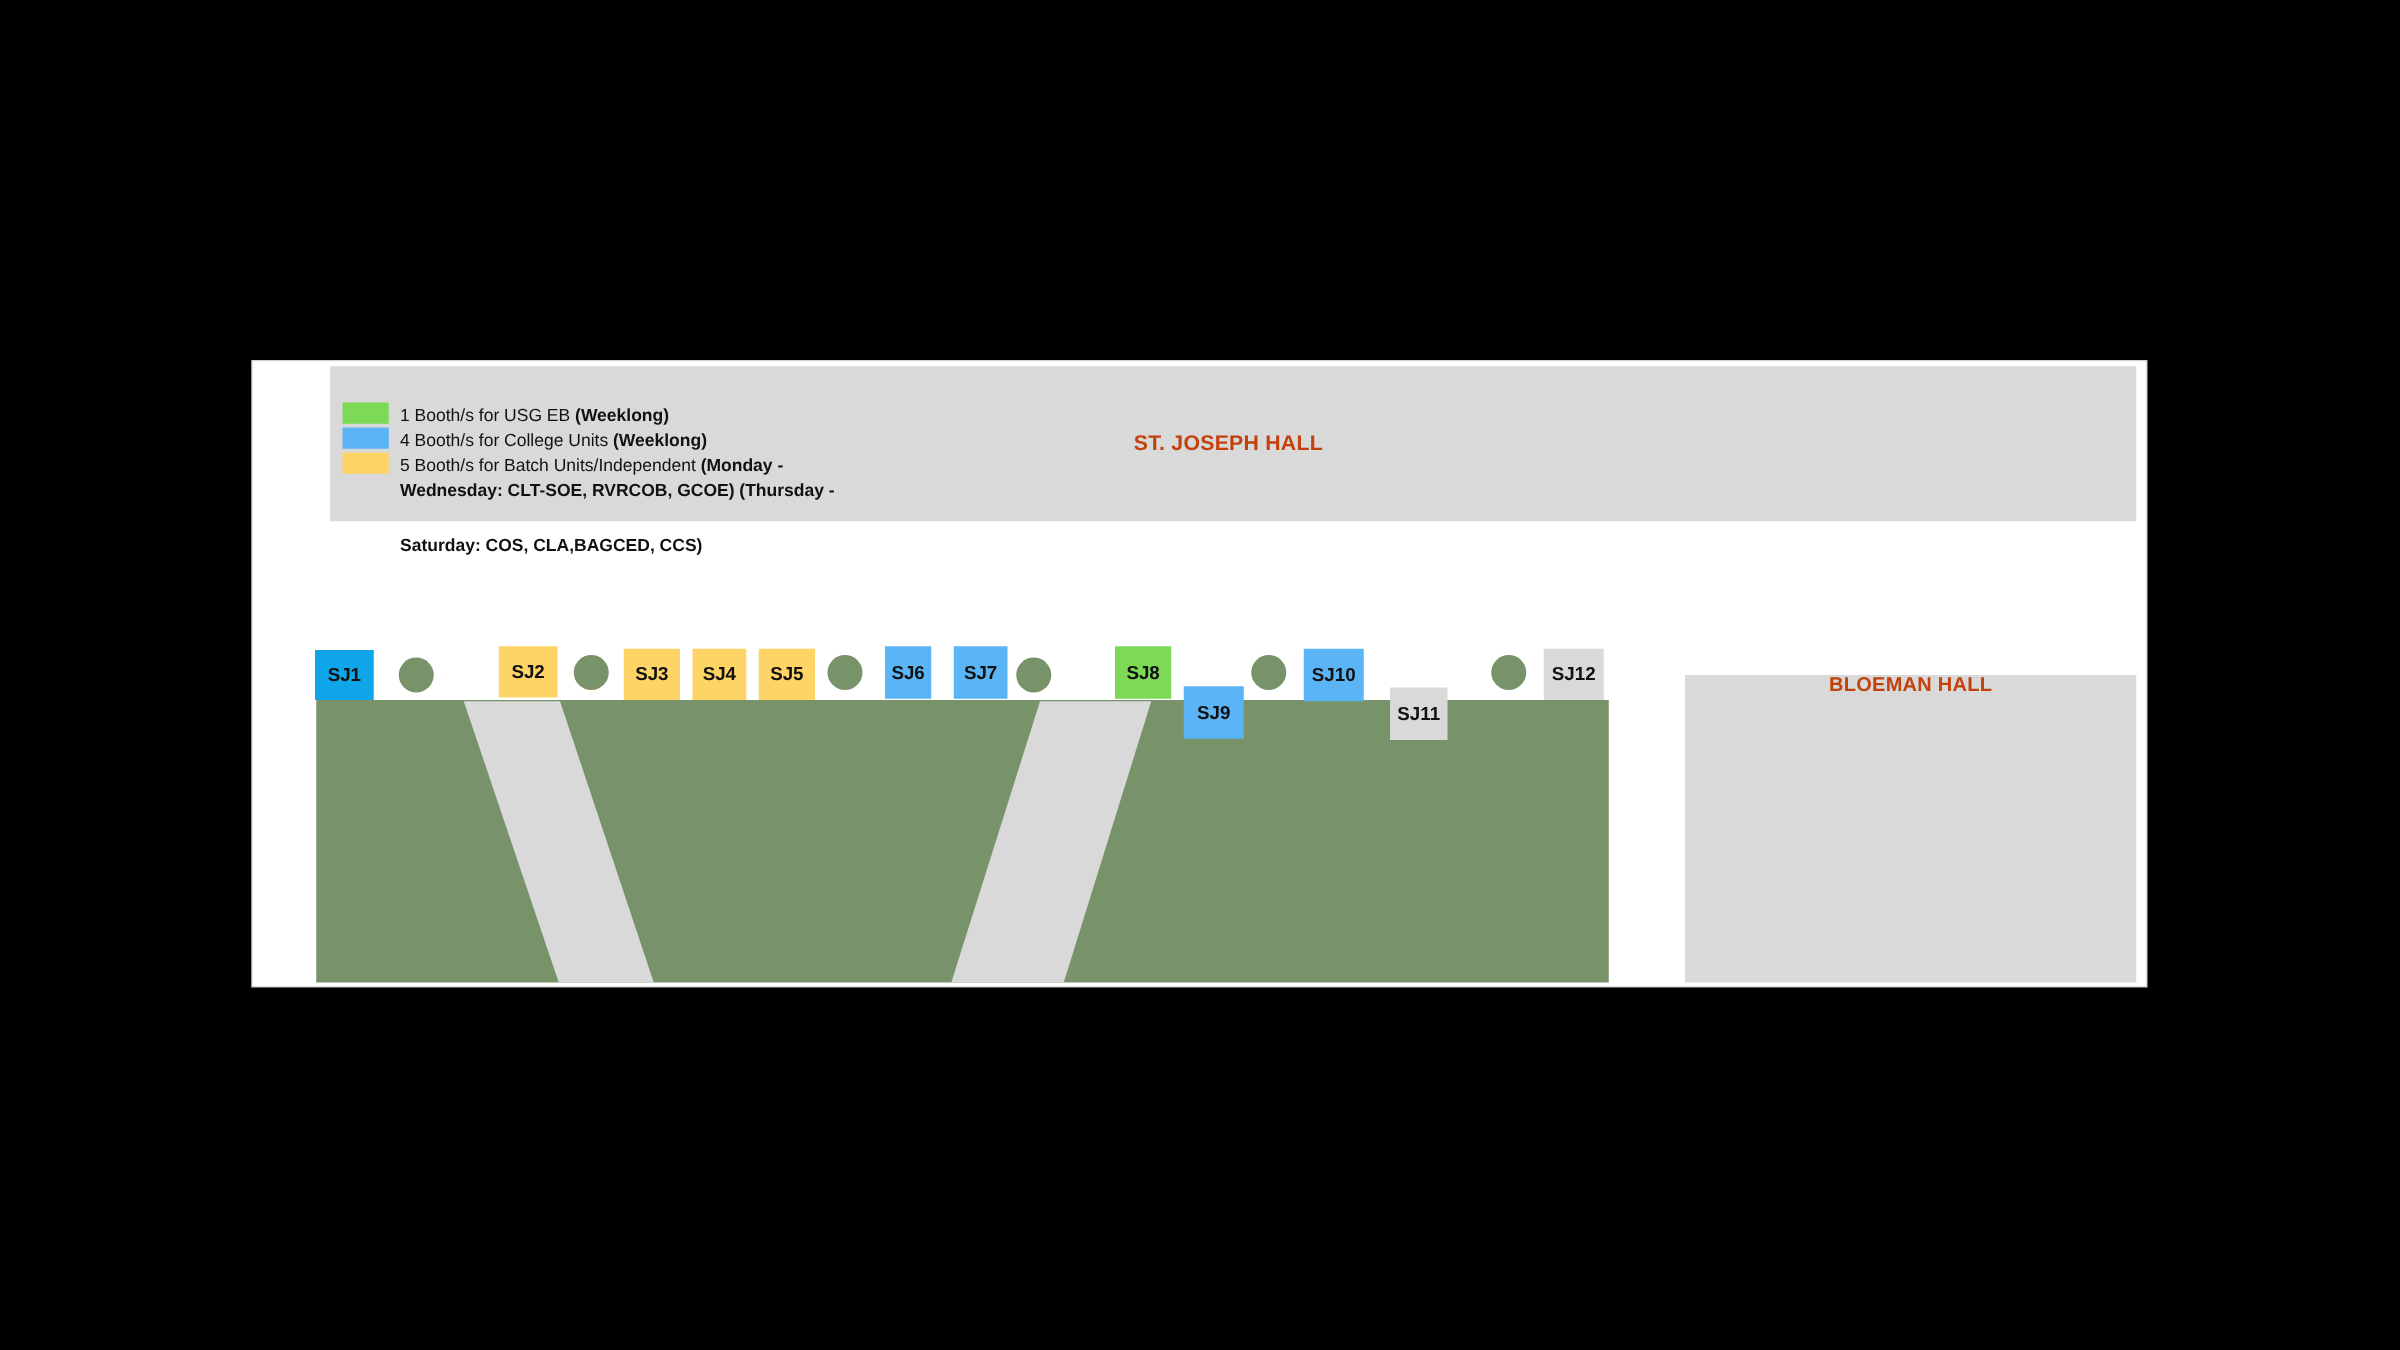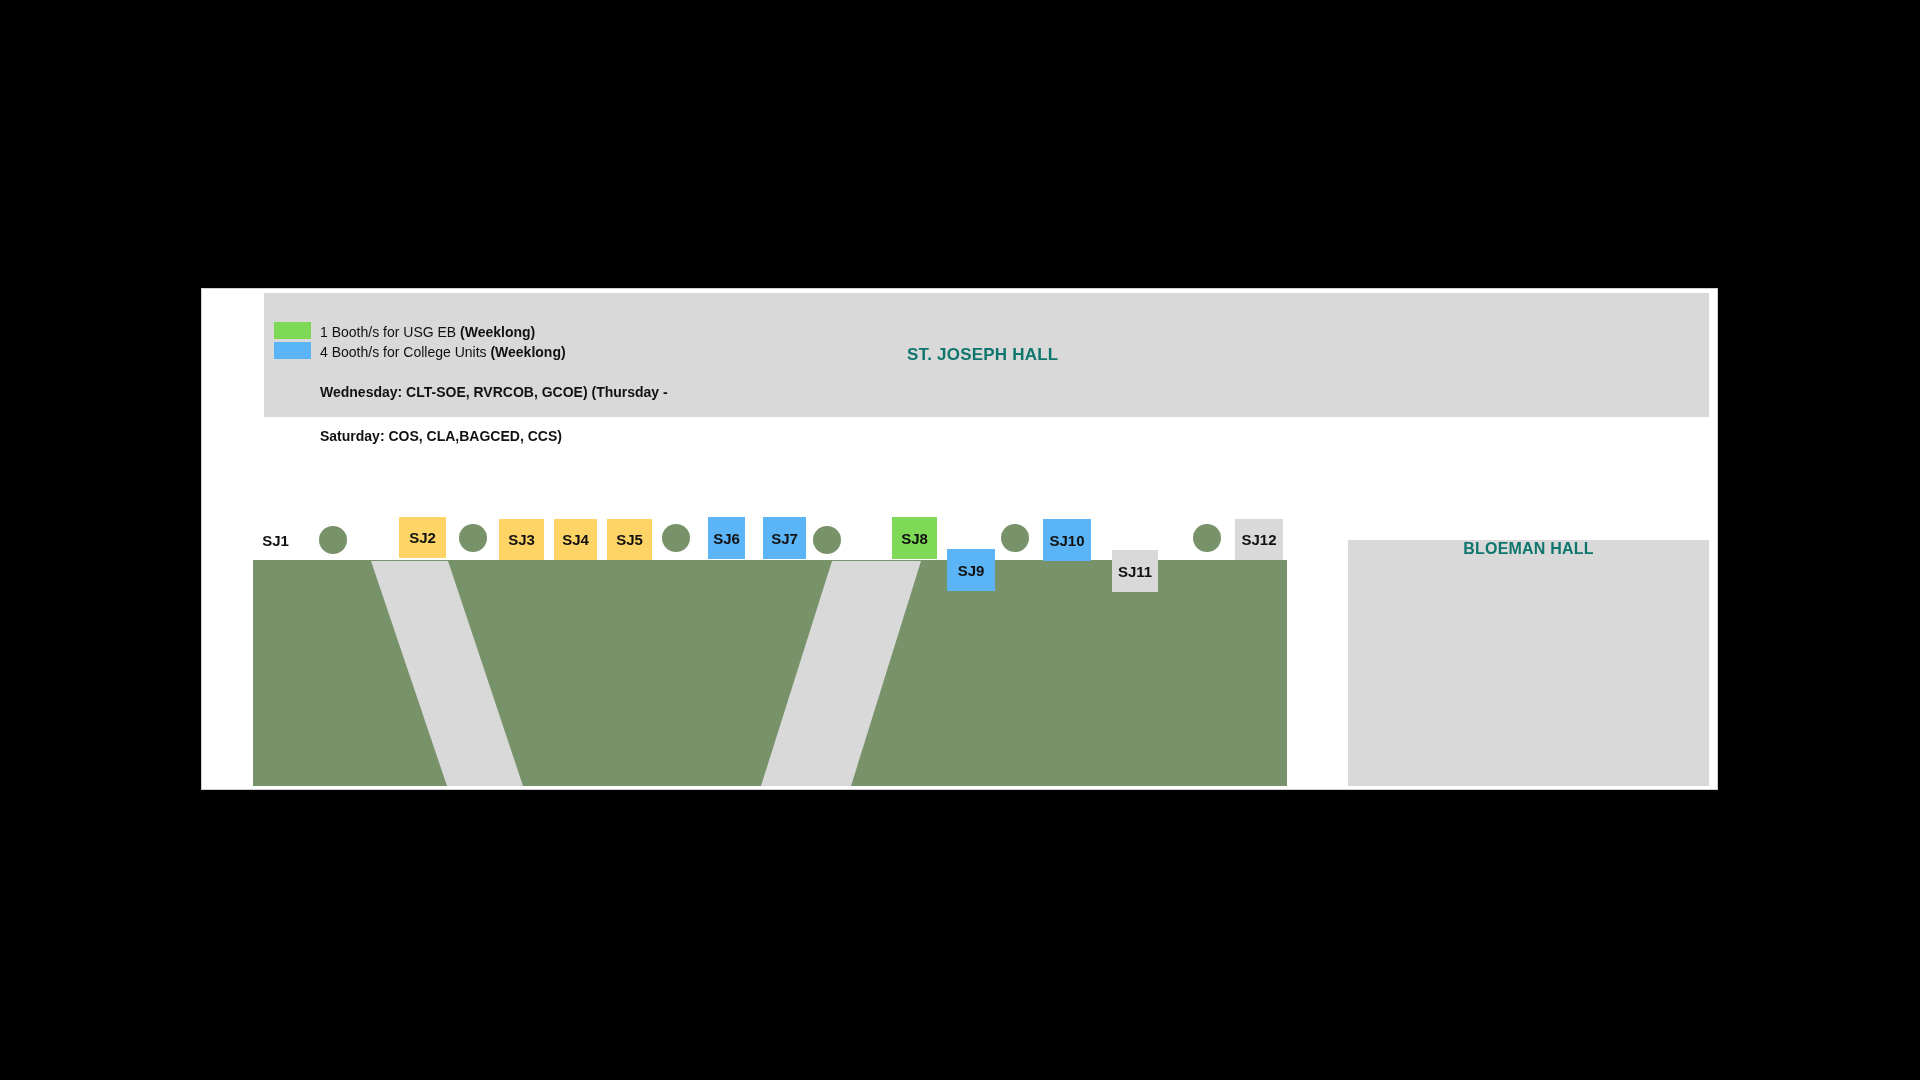--- a/index.html
+++ b/index.html
@@ -11,21 +11,21 @@
   .frame {
     position: absolute; left: 202px; top: 289px; width: 1515px; height: 500px;
     background: #ffffff;
     box-shadow: 0 0 0 1px #d0d0d0;
   }
   .band {
     position: absolute; left: 264px; top: 293px; width: 1445px; height: 124px;
     background: #d9d9d9;
   }
   .hall-label {
-    position: absolute; font-weight: bold; color: #0f766e; font-size: 17px;
+    position: absolute; font-weight: bold; color: #c2410c; font-size: 17px;
     white-space: nowrap; letter-spacing: 0.2px;
   }
   .legend {
     position: absolute; left: 274px; top: 320px; width: 420px;
   }
   .legend-row { position: relative; height: 20px; padding-left: 28px; }
   .swatch {
     position: absolute; left: 0; top: 2px; width: 37px; height: 17px;
   }
   .legend-text {
@@ -65,41 +65,45 @@
 
 <div class="legend">
   <div class="legend-row">
     <span class="swatch" style="background:#7ed957;"></span>
     <span class="legend-text"><span>1 Booth/s for USG EB </span><b>(Weeklong)</b></span>
   </div>
   <div class="legend-row">
     <span class="swatch" style="background:#5ab4f5;"></span>
     <span class="legend-text"><span>4 Booth/s for College Units </span><b>(Weeklong)</b></span>
   </div>
+  <div class="legend-row">
+    <span class="swatch" style="background:#ffd466;"></span>
+    <span class="legend-text"><span>5 Booth/s for Batch Units/Independent </span><b>(Monday -</b></span>
+  </div>
 </div>
 <div class="legend-cont" style="top:382px;">Wednesday: CLT-SOE, RVRCOB, GCOE) (Thursday -</div>
 <div class="legend-cont" style="top:402px;margin-top:24px;">Saturday: COS, CLA,BAGCED, CCS)</div>
 
 <div class="lawn"></div>
 <svg class="paths" width="1920" height="1080">
   <polygon id="walk0" fill="#d9d9d9" points="371,561 448,561 523,786 447,786"></polygon>
   <polygon id="walk1" fill="#d9d9d9" points="832,561 921,561 851,786 761,786"></polygon>
 </svg>
 
 <div id="trees">
     <div class="tree" style="left: 319px; top: 526px; background: rgb(120, 146, 106);"></div>
     <div class="tree" style="left: 459px; top: 524px; background: rgb(120, 146, 106);"></div>
     <div class="tree" style="left: 662px; top: 524px; background: rgb(120, 146, 106);"></div>
     <div class="tree" style="left: 813px; top: 526px; background: rgb(120, 146, 106);"></div>
     <div class="tree" style="left: 1001px; top: 524px; background: rgb(120, 146, 106);"></div>
     <div class="tree" style="left: 1193px; top: 524px; background: rgb(120, 146, 106);"></div>
   </div>
 
 <div id="booths">
-    <div class="booth" style="left: 252px; top: 520px; width: 47px; height: 40px; background: #ffffff;">SJ1</div>
+    <div class="booth" style="left: 252px; top: 520px; width: 47px; height: 40px; background: #0ea5e9;">SJ1</div>
     <div class="booth" style="left: 399px; top: 517px; width: 47px; height: 41px; background: rgb(255, 212, 102);">SJ2</div>
     <div class="booth" style="left: 499px; top: 519px; width: 45px; height: 41px; background: rgb(255, 212, 102);">SJ3</div>
     <div class="booth" style="left: 554px; top: 519px; width: 43px; height: 41px; background: rgb(255, 212, 102);">SJ4</div>
     <div class="booth" style="left: 607px; top: 519px; width: 45px; height: 41px; background: rgb(255, 212, 102);">SJ5</div>
     <div class="booth" style="left: 708px; top: 517px; width: 37px; height: 42px; background: rgb(90, 180, 245);">SJ6</div>
     <div class="booth" style="left: 763px; top: 517px; width: 43px; height: 42px; background: rgb(90, 180, 245);">SJ7</div>
     <div class="booth" style="left: 892px; top: 517px; width: 45px; height: 42px; background: rgb(126, 217, 87);">SJ8</div>
     <div class="booth" style="left: 947px; top: 517px; width: 48px; height: 42px; background: rgb(90, 180, 245); margin-top: 32px;">SJ9</div>
     <div class="booth" style="left: 1043px; top: 519px; width: 48px; height: 42px; background: rgb(90, 180, 245);">SJ10</div>
     <div class="booth" style="left: 1112px; top: 550px; width: 46px; height: 42px; background: rgb(217, 217, 217);">SJ11</div>

